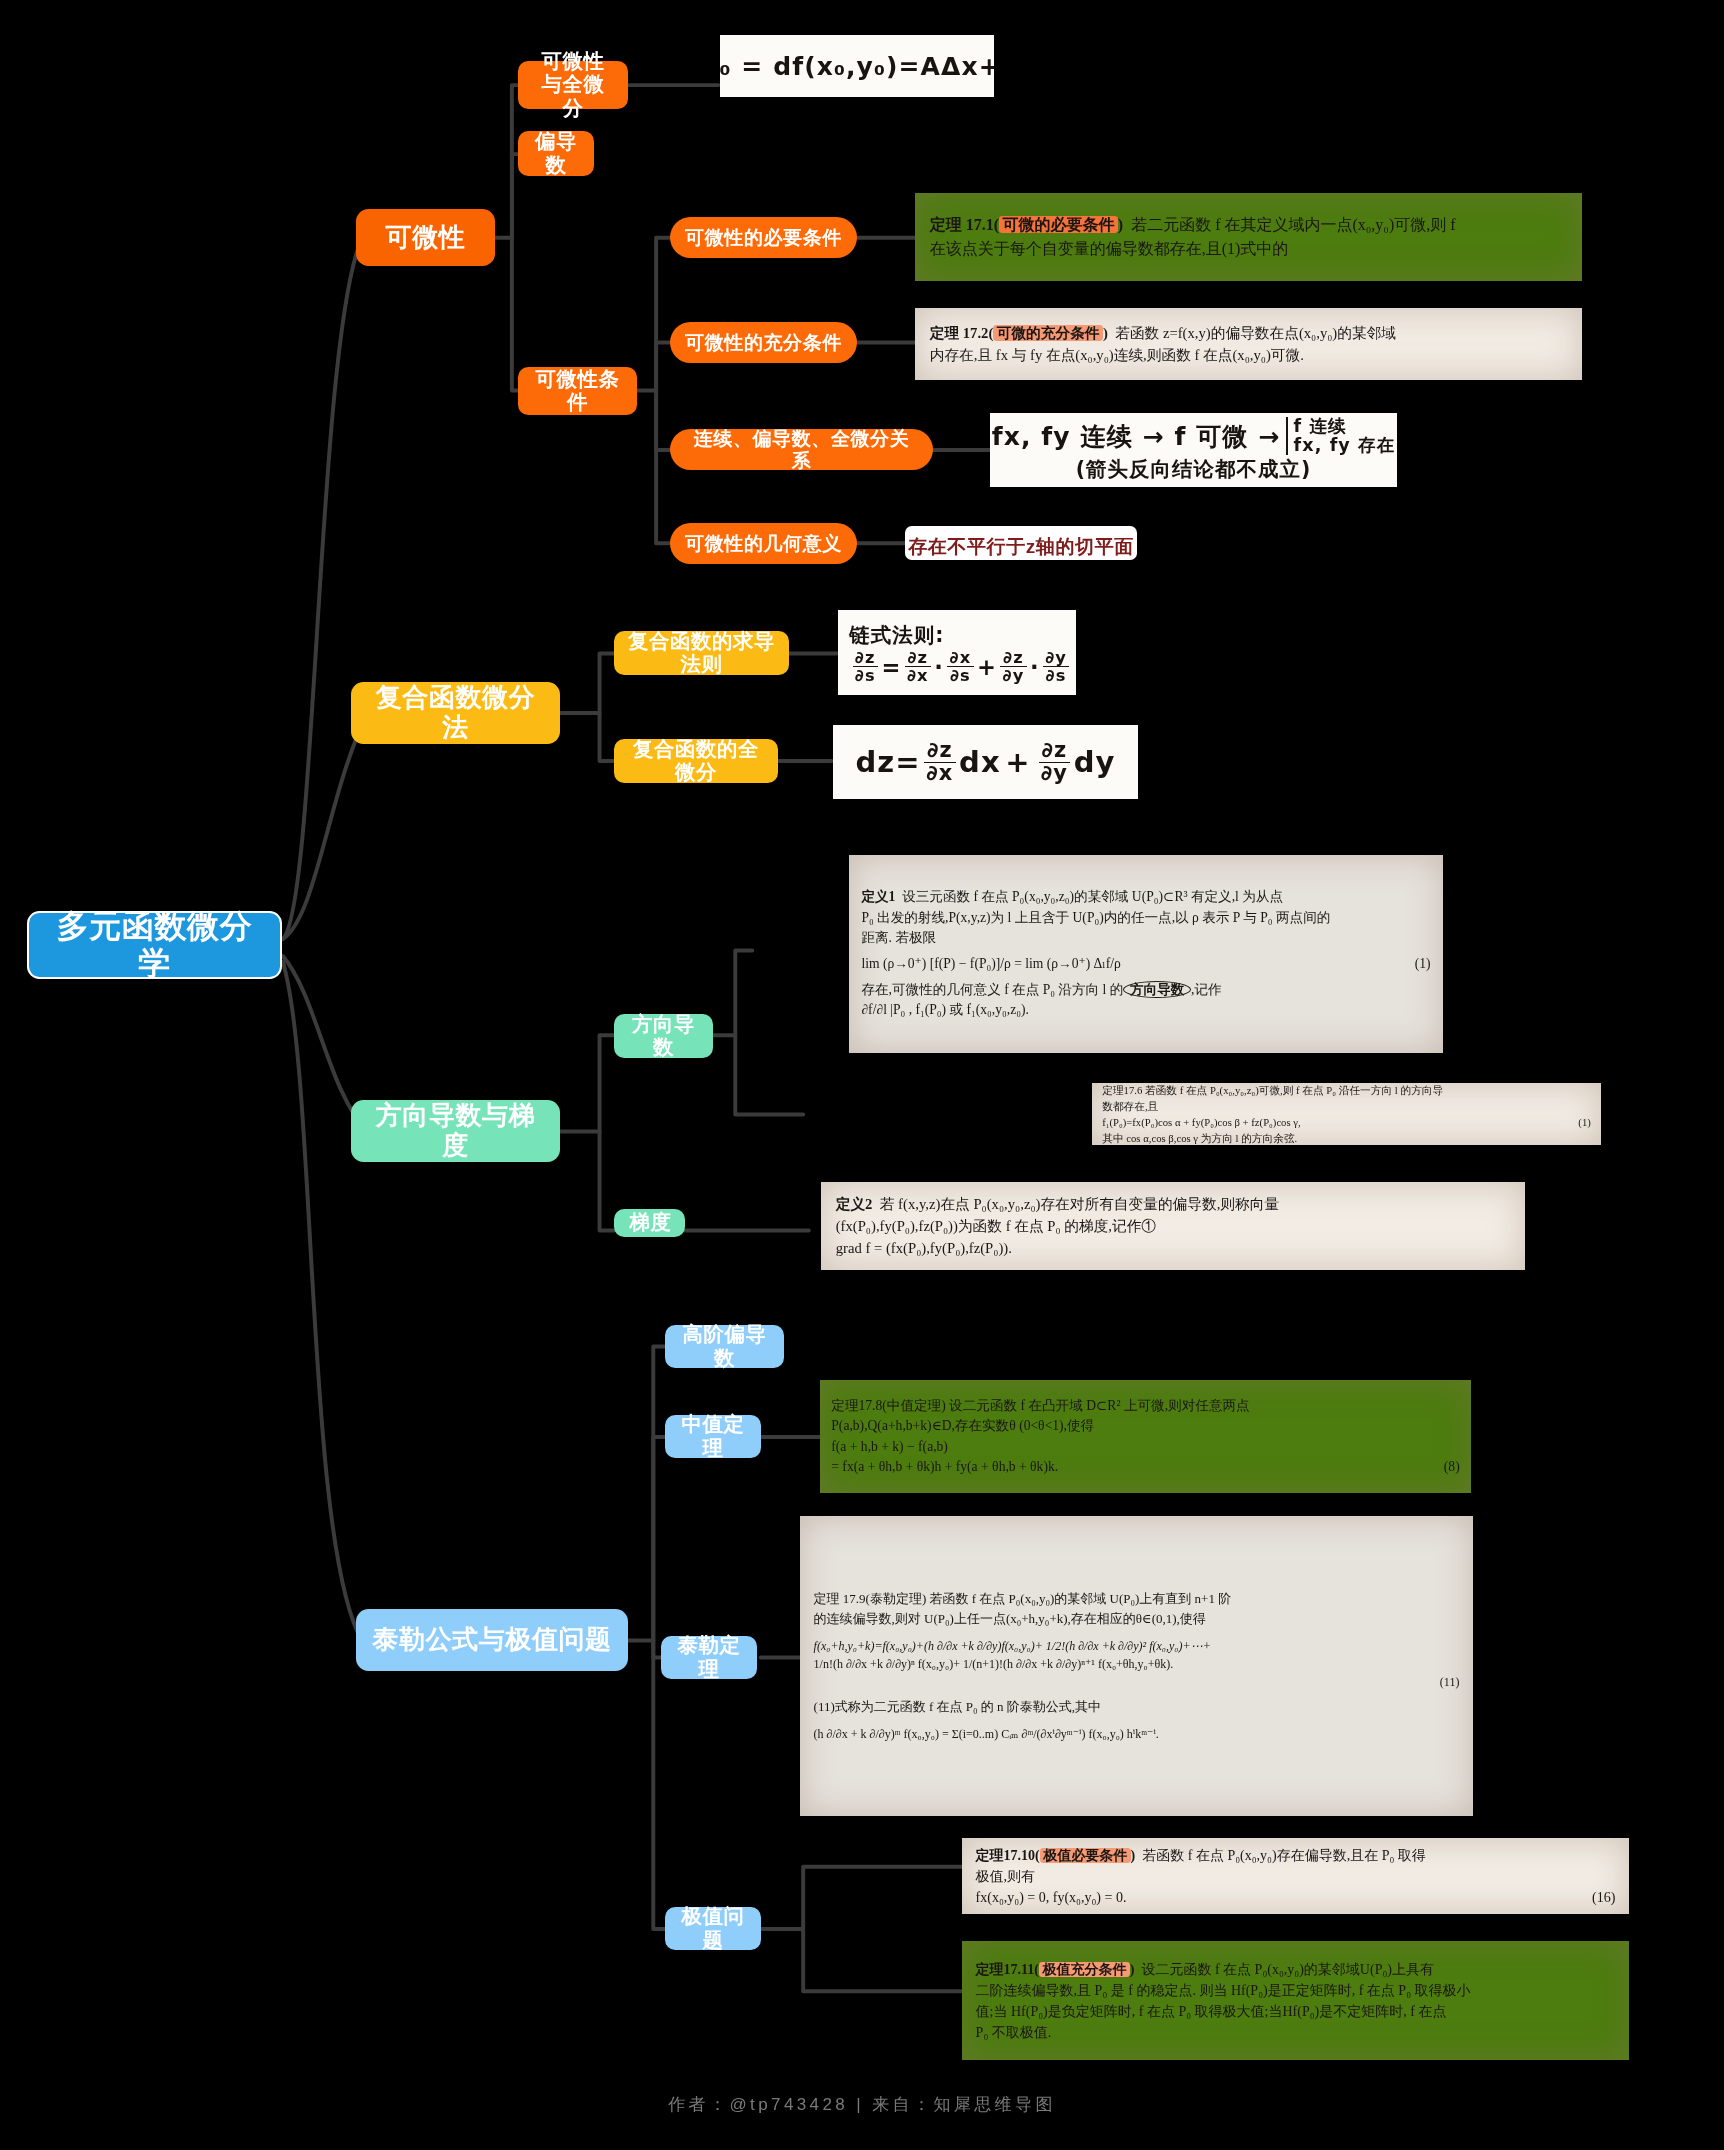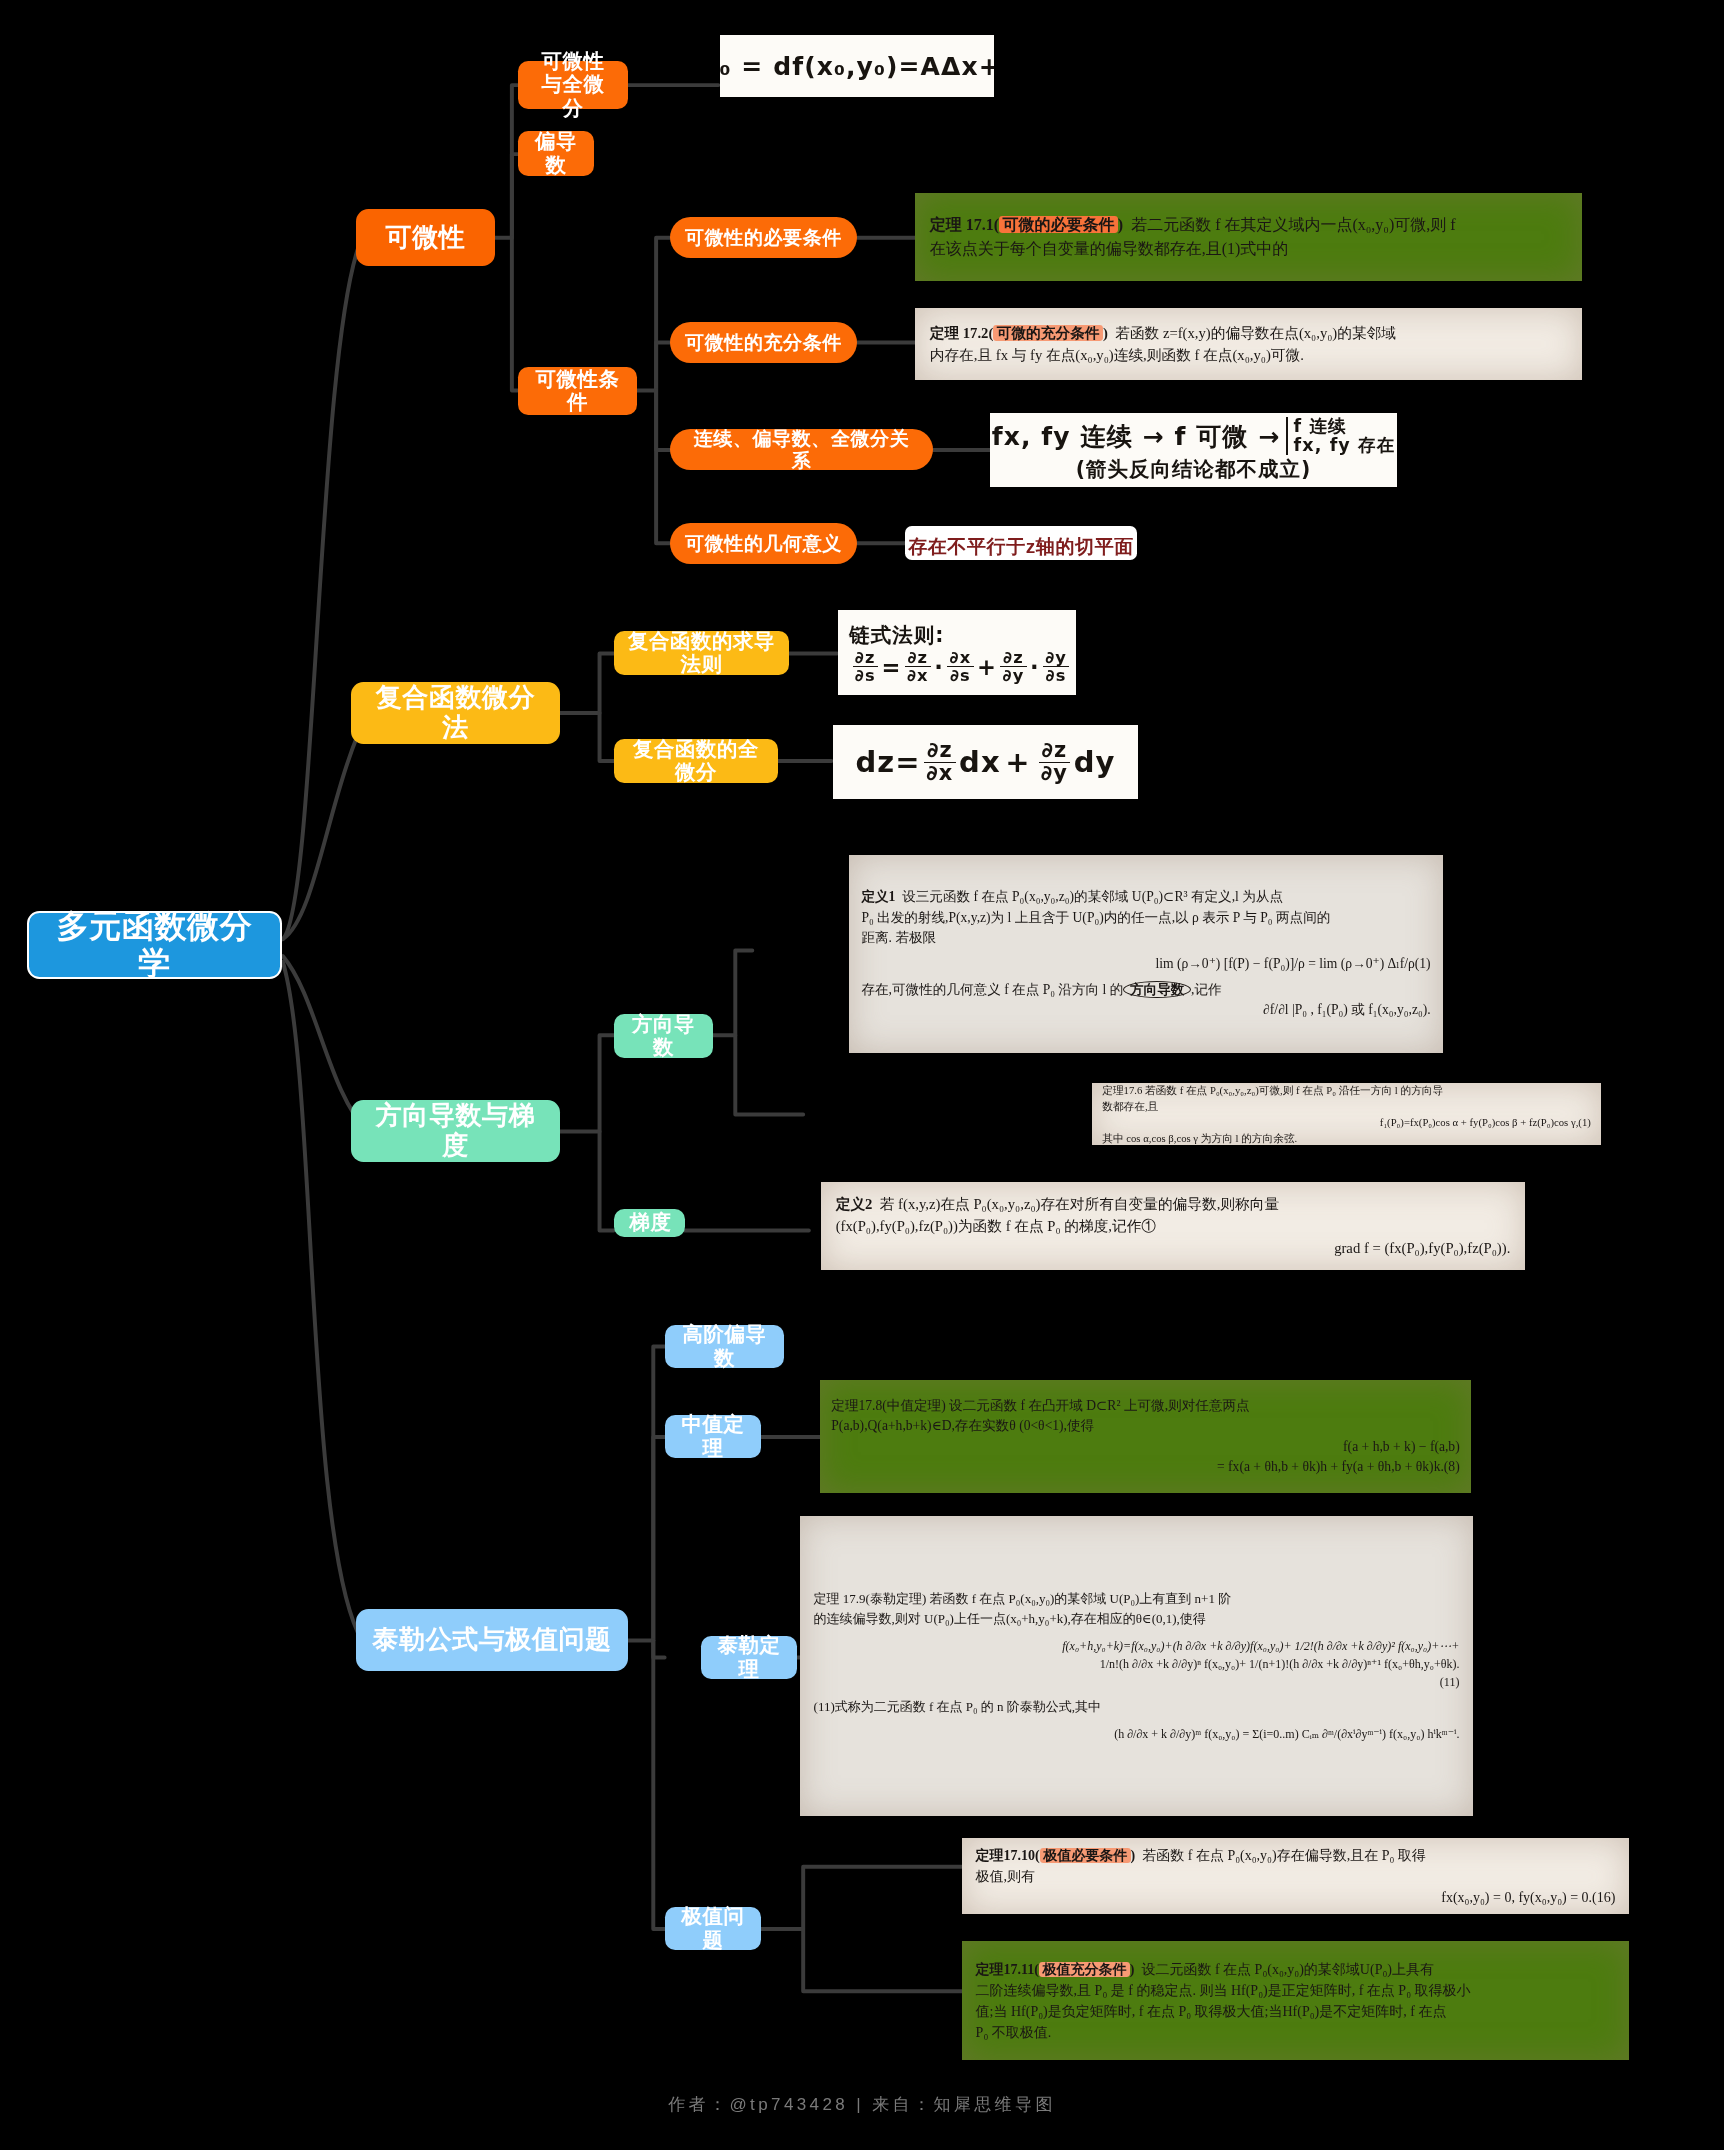--- a/index.html
+++ b/index.html
@@ -44,21 +44,21 @@
   }
   .scan .inner{
     position:absolute;inset:0;padding:8px 14.7px;
     display:flex;flex-direction:column;justify-content:center;
     font-family:"Liberation Serif","DejaVu Serif",serif;
   }
   .scan.pale{background:#f2ece4;}
   .scan.grey{background:#e6e2dc;}
   .scan.dark{background:#4d7c0f;}
   .scan .ln{font-size:16px;line-height:1.5;white-space:nowrap;}
-  .scan .ctr{text-align:right;}
+  .scan .ctr{text-align:left;}
   .scan .hl{background:#f8733a;border-radius:3.4px;padding:0 3.4px;}
   .scan .hl2{background:#f79a74;border-radius:3.4px;padding:0 3.4px;}
   .scan .circ{border:1.7px solid #201a16;border-radius:50%;padding:0 5.7px;}
   .scan .bd{font-weight:bold;}
   .scan .num{float:right;}
   
   .hand{
     position:absolute;background:#fdfbf7;box-sizing:border-box;overflow:hidden;
     display:flex;flex-direction:column;align-items:center;justify-content:center;
     color:#181410;font-family:"DejaVu Sans",sans-serif;font-weight:bold;
@@ -302,21 +302,21 @@
   </div>
 
   <div class="node lvl2 blue" style="left:665px;top:1325px;width:119px;height:43px;">
     <span>高阶偏导数</span>
   </div>
 
   <div class="node lvl2 blue" style="left:665px;top:1415px;width:96px;height:43px;">
     <span>中值定理</span>
   </div>
 
-  <div class="node lvl2 blue" style="left:701px;top:1636px;width:96px;height:43px;">
+  <div class="node lvl2 blue" style="left:661px;top:1636px;width:96px;height:43px;">
     <span>泰勒定理</span>
   </div>
 
   <div class="node lvl2 blue" style="left:665px;top:1907px;width:96px;height:43px;">
     <span>极值问题</span>
   </div>
 
   <div class="scan dark" style="left:820px;top:1380px;width:651px;height:113px;">
     <div class="inner" style="padding:5.7px 11.3px;">
       <div class="ln" style="font-size:13.6px;">定理17.8(中值定理)    设二元函数 f 在凸开域 D⊂R² 上可微,则对任意两点</div>

